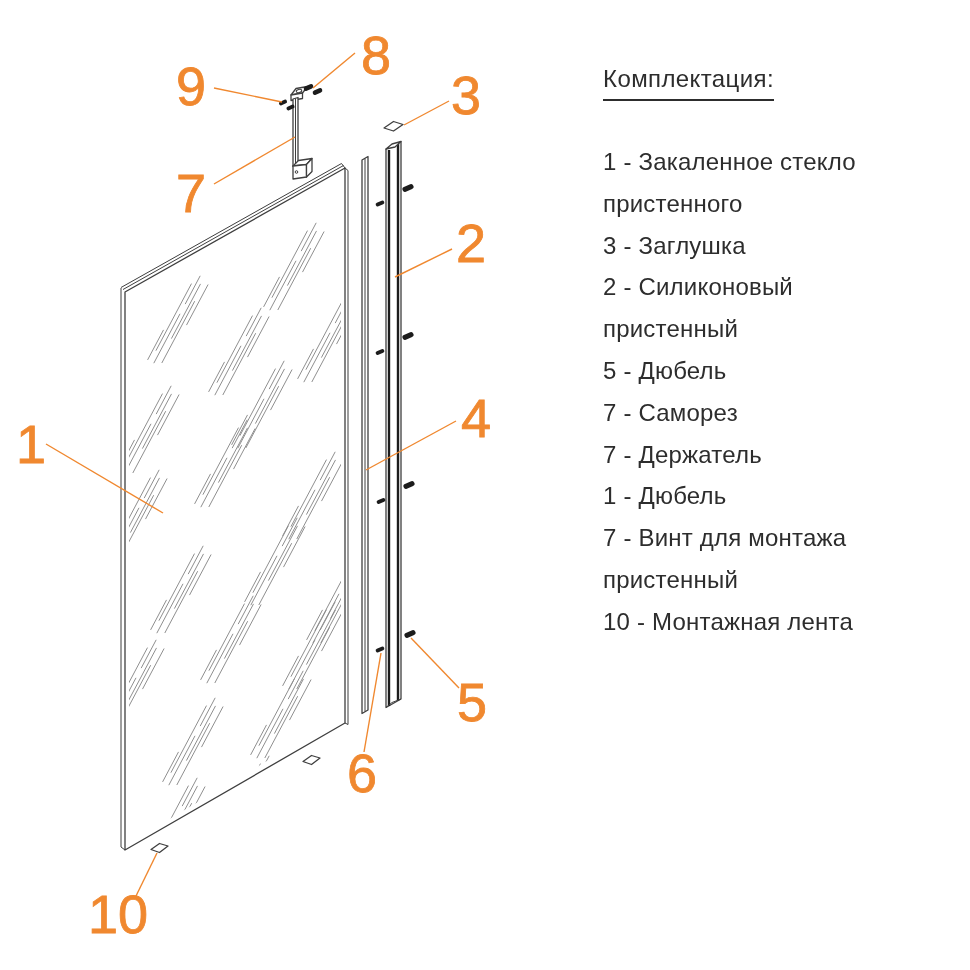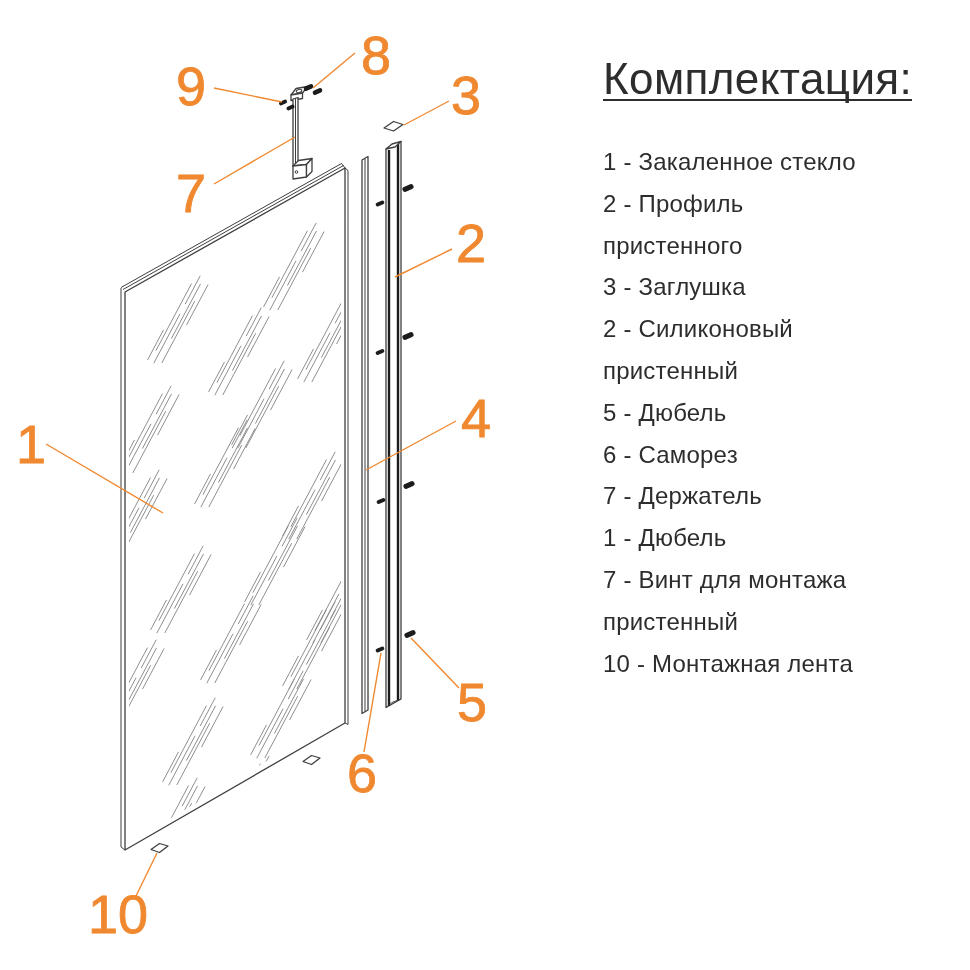--- a/index.html
+++ b/index.html
@@ -32,21 +32,21 @@
     fill: var(--accent);
     stroke: var(--accent); stroke-width: 0.8; paint-order: stroke;
     text-anchor: middle;
   }
 
   
   .legend { position: absolute; left: 603px; top: 0; width: 367px; color: var(--text); }
   .legend-title {
     position: absolute; left: 0; top: 62px;
     display: inline-block;
-    font-size: 44px; line-height: 34px; letter-spacing: 0.4px;
+    font-size: 24px; line-height: 34px; letter-spacing: 0.4px;
     padding-bottom: 3px;
     border-bottom: 2px solid var(--text);
     white-space: nowrap;
   }
   .legend-items { position: absolute; left: 0; top: 141px; }
   .legend-line {
     font-size: 24px; line-height: 41.8px; letter-spacing: 0.2px;
     white-space: nowrap;
   }
 </style>
@@ -302,27 +302,26 @@
       <text class="callout-num" x="376" y="74">8</text>
       <text class="callout-num" x="191" y="105">9</text>
       <text class="callout-num" x="118" y="933">10</text>
     </g>
   </svg>
 
   <div class="legend">
     <div class="legend-title">Комплектация:</div>
     <div class="legend-items" id="legend-items">
         <div class="legend-line">1 - Закаленное стекло</div>
-        <div class="legend-line">2 - Профиль</div>
         <div class="legend-line">пристенного</div>
         <div class="legend-line">3 - Заглушка</div>
         <div class="legend-line">2 - Силиконовый</div>
         <div class="legend-line">пристенный</div>
         <div class="legend-line">5 - Дюбель</div>
-        <div class="legend-line">6 - Саморез</div>
+        <div class="legend-line">7 - Саморез</div>
         <div class="legend-line">7 - Держатель</div>
         <div class="legend-line">1 - Дюбель</div>
         <div class="legend-line">7 - Винт для монтажа</div>
         <div class="legend-line">пристенный</div>
         <div class="legend-line">10 - Монтажная лента</div>
       </div>
   </div>
 
 </div>
 

